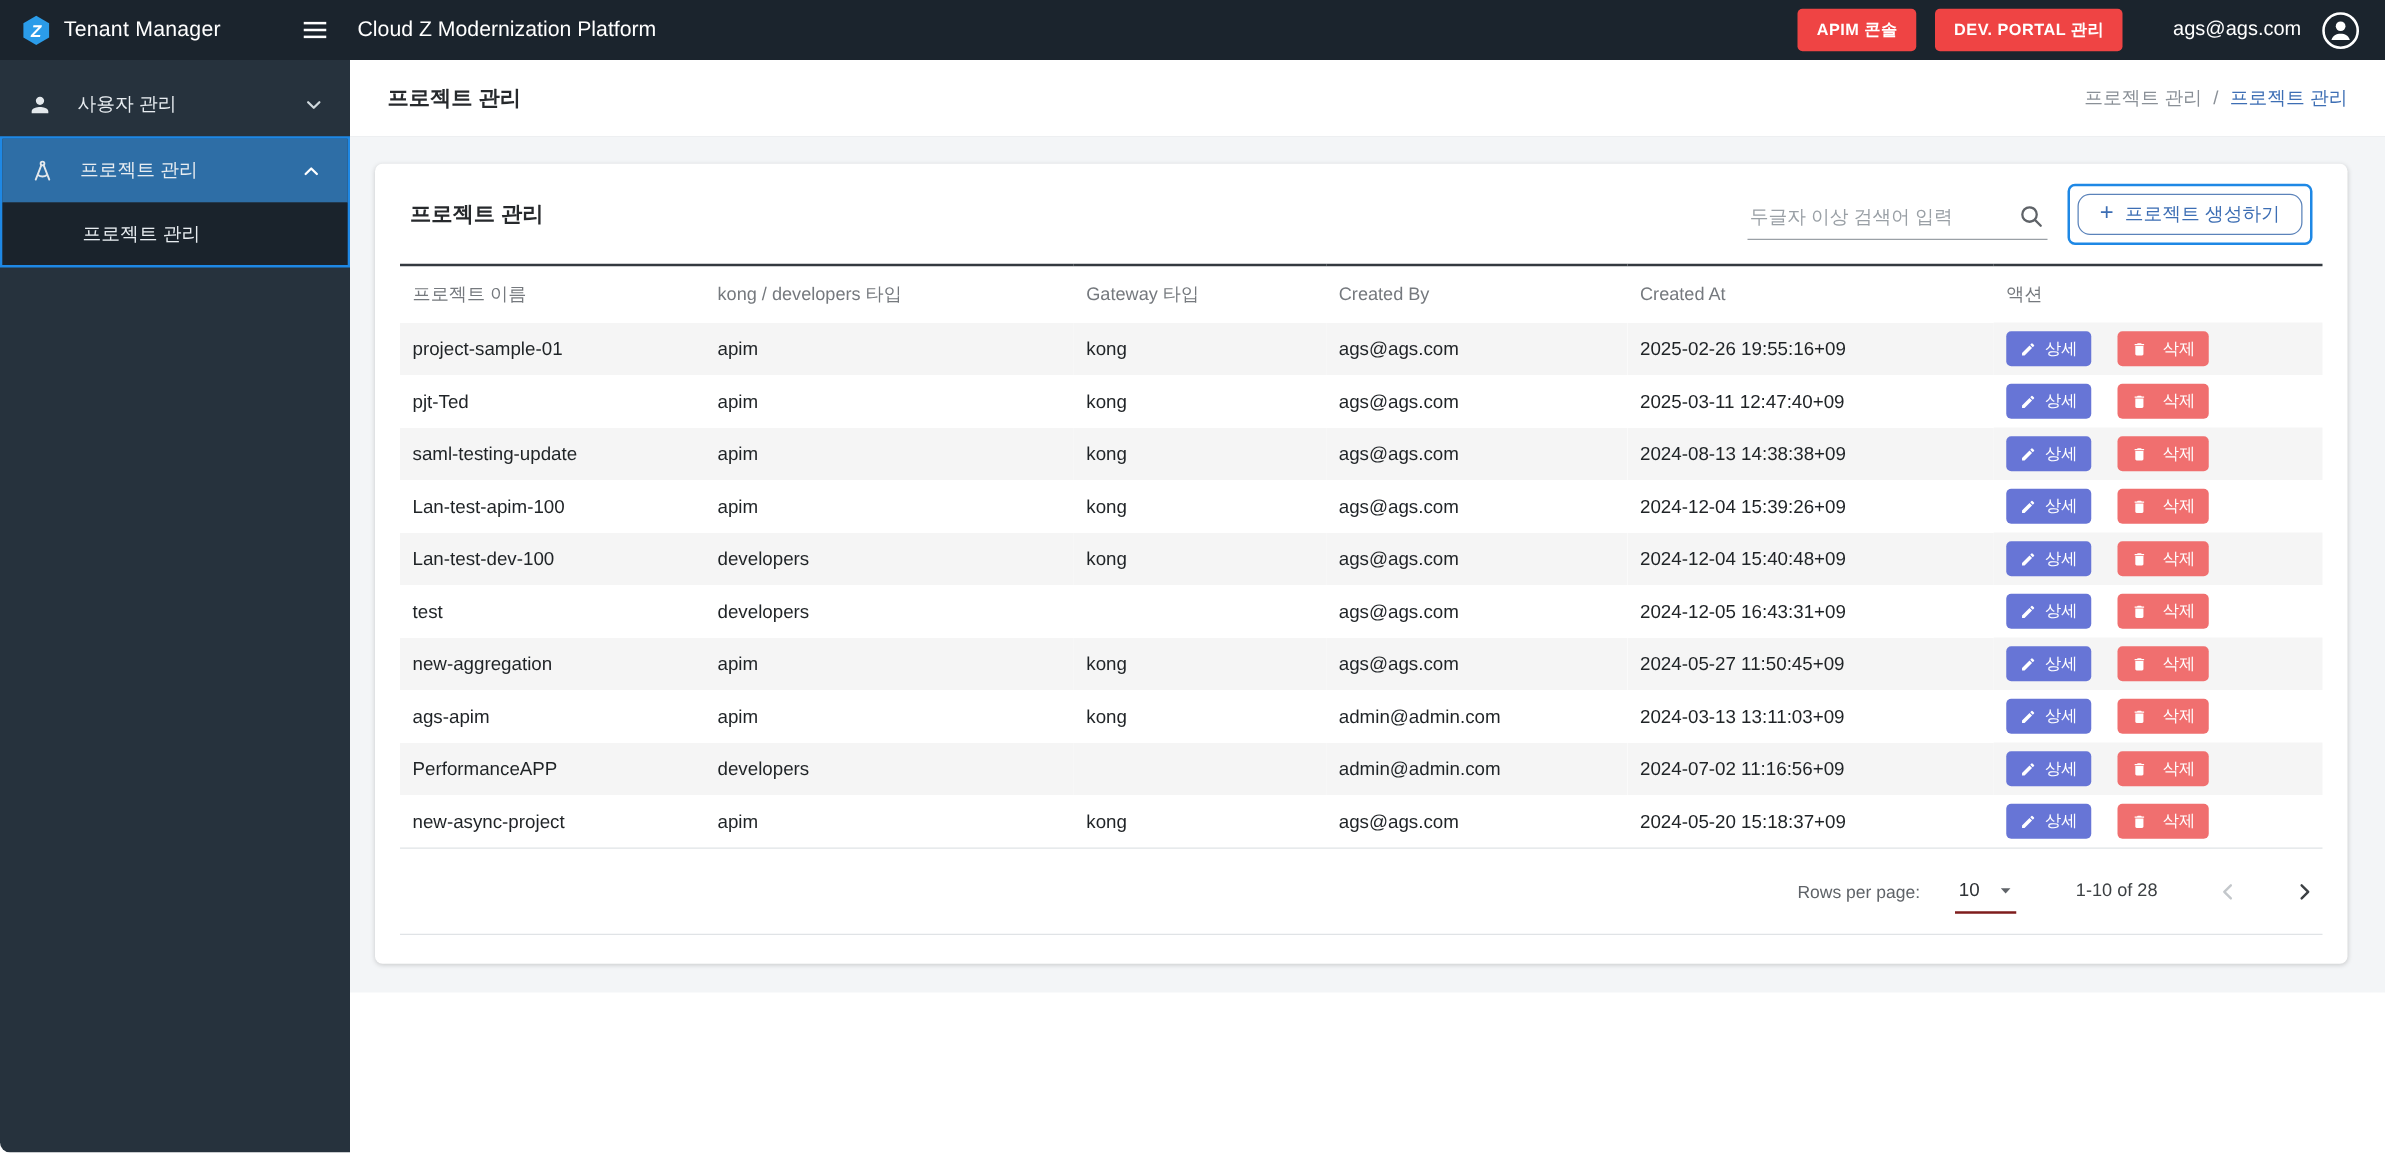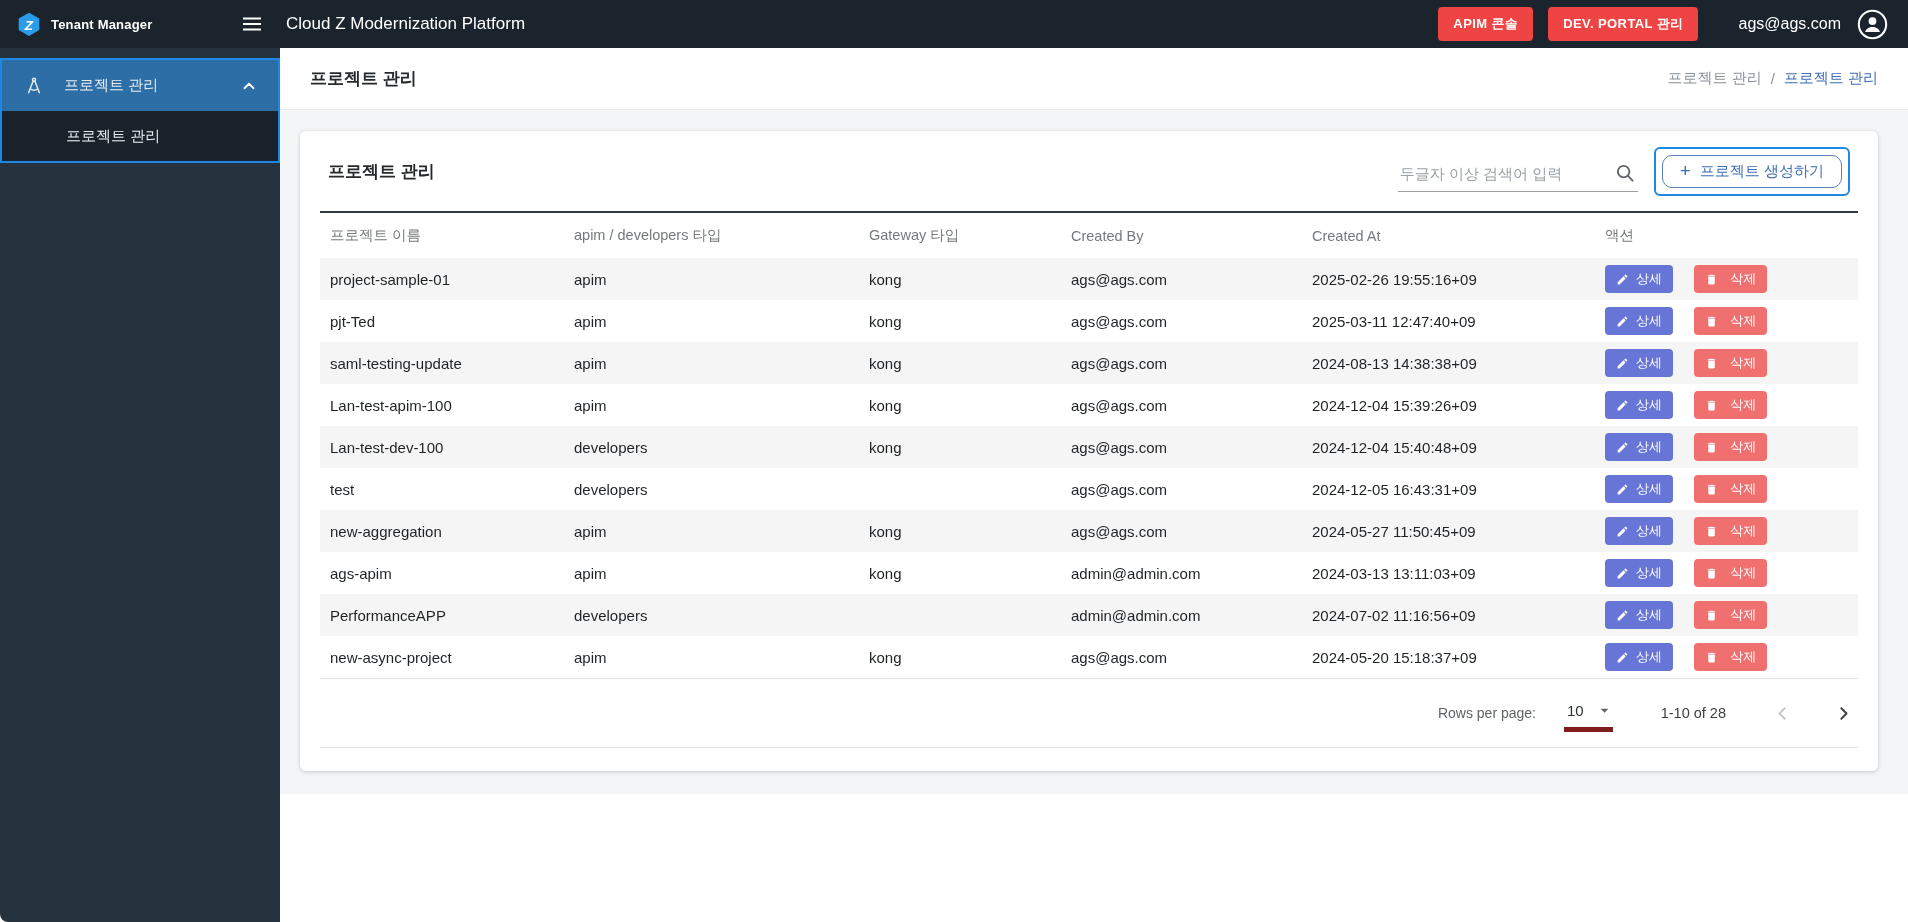--- a/index.html
+++ b/index.html
@@ -13,21 +13,21 @@
   .app { width: 100%; height: 100%; display: flex; flex-direction: column; }
 
   
   .topbar {
     height: 48px; flex: none;
     background: #1b242d; color: #fff;
     display: flex; align-items: center;
     padding-right: 20px;
   }
   .brand { width: 232px; flex: none; display: flex; align-items: center; gap: 9px; padding-left: 16px; }
-  .brand-name { font-size: 13px; font-weight: bold; letter-spacing: .2px; white-space: nowrap; }
+  .brand-name { font-size: 17px; font-weight: normal; letter-spacing: .2px; white-space: nowrap; }
   .hamburger-btn { width: 40px; height: 40px; background: none; border: none; display: flex; align-items: center; justify-content: center; cursor: pointer; flex: none; }
   .app-title { font-size: 17px; font-weight: 400; margin-left: 14px; white-space: nowrap; }
   .topbar-spacer { flex: 1; }
   .topbar-btn {
     background: #ef4444; color: #fff; border: none; border-radius: 4px;
     font-family: inherit; font-weight: bold; font-size: 13px; letter-spacing: .4px;
     padding: 8px 15px; margin-left: 15px; cursor: pointer; white-space: nowrap;
   }
   .user-email { font-size: 16px; margin: 0 16px 0 40px; white-space: nowrap; }
   .avatar-btn { background: none; border: none; cursor: pointer; display: flex; align-items: center; }
@@ -112,21 +112,21 @@
 
   
   .table-footer {
     border-top: 1px solid #e0e3e6; border-bottom: 1px solid #e0e3e6;
     height: 70px; flex: none;
     display: flex; align-items: center; justify-content: flex-end;
     font-size: 14px; color: #5f6368; padding-right: 4px;
   }
   .rpp-select {
     margin-left: 28px; display: inline-flex; align-items: center; gap: 15px;
-    border: none; border-bottom: 5px solid #7f1d1d; background: none;
+    border: none; border-bottom: 2px solid #7f1d1d; background: none;
     font-family: inherit; font-size: 15px; color: #2f3337;
     padding: 0 3px 8px 3px; margin-top: 8px; cursor: pointer;
   }
   .range-label { margin-left: 48px; font-size: 14.5px; color: #3c4043; }
   .pg-btn { background: none; border: none; cursor: pointer; display: flex; align-items: center; }
   .pg-prev { margin-left: 46px; }
   .pg-next { margin-left: 40px; }
 </style>
 </head>
 <body>
@@ -164,20 +164,33 @@
           <circle cx="12" cy="9.3" r="3" fill="#ffffff"></circle>
           <path d="M6.3 17.8c.7-2.6 3.1-3.8 5.7-3.8s5 1.2 5.7 3.8z" fill="#ffffff"></path>
         </svg>
       </span>
     </button>
   </header>
 
   <div class="body-row">
 
     <aside class="sidebar">
+      <div class="side-item">
+        <span style="display:flex;">
+          <svg viewBox="0 0 24 24" width="20" height="20" fill="#e3e8ec">
+            <path d="M12 12c2.2 0 4-1.8 4-4s-1.8-4-4-4-4 1.8-4 4 1.8 4 4 4zm0 2c-2.7 0-8 1.3-8 4v2h16v-2c0-2.7-5.3-4-8-4z"></path>
+          </svg>
+        </span>
+        <span>사용자 관리</span>
+        <span class="chevron" style="display:flex;">
+          <svg viewBox="0 0 24 24" width="18" height="18" fill="none" stroke="#cfd8dc" stroke-width="2.4" stroke-linecap="round" stroke-linejoin="round">
+              <path d="M6 9l6 6 6-6"></path>
+            </svg>
+        </span>
+      </div>
 
       <div class="menu-group">
         <div class="side-item selected">
           <span style="display:flex;">
             <svg viewBox="0 0 24 24" width="20" height="20" fill="none" stroke="#e3e8ec" stroke-width="1.8" stroke-linecap="round">
               <circle cx="12" cy="4.5" r="1.8"></circle>
               <path d="M10.9 6.2L5.5 20M13.1 6.2L18.5 20M7.4 15.3a7.6 7.6 0 0 0 9.2 0"></path>
             </svg>
           </span>
           <span>프로젝트 관리</span>
@@ -233,21 +246,21 @@
               <col style="width:244px">
                 <col style="width:295px">
                 <col style="width:202px">
               <col style="width:241px">
                 <col style="width:293px">
                 <col>
             </colgroup>
             <thead>
               <tr>
                 <th>프로젝트 이름</th>
-                <th>apim / developers 타입</th>
+                <th>kong / developers 타입</th>
                 <th>Gateway 타입</th>
                 <th>Created By</th>
                 <th>Created At</th>
                 <th>액션</th>
               </tr>
             </thead>
             <tbody>
                 <tr>
     <td>project-sample-01</td>
     <td>apim</td>

